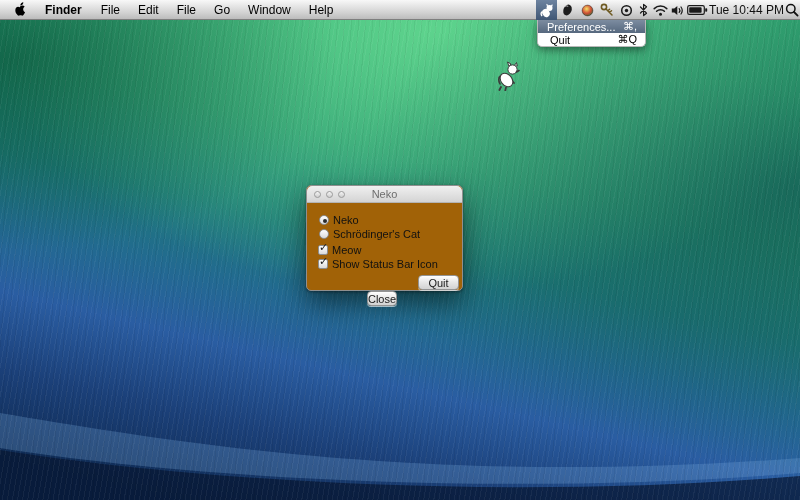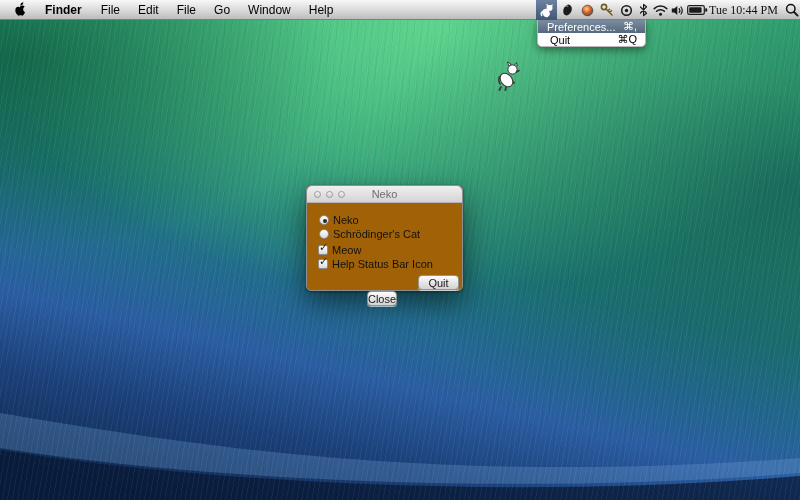--- a/index.html
+++ b/index.html
@@ -20,21 +20,21 @@
     background:linear-gradient(#f8f8f8, #d0d0d0 70%, #bcbcbc);
     border-bottom:1px solid #7e7e7e;
     display:flex; align-items:center; font-size:12px; color:#000; }
   .menubar .apple { padding:0 9px 0 13px; display:flex; align-items:center; }
   .menubar .mitem { padding:18px 9px; line-height:20px; white-space:nowrap; }
   .menubar .mitem.bold { font-weight:bold; padding:10px 10px; }
   .status { position:absolute; left:536px; top:0; height:20px; display:flex; align-items:center; }
   .sicon { height:20px; display:flex; align-items:center; justify-content:center; }
   .sicon svg { display:block; }
   .neko-cell { width:21px; background:linear-gradient(#6d83a0,#3f5674); }
-  .clock { width:72px; text-align:left; font-size:12px; color:#111; white-space:nowrap;font-family:Liberation Serif, serif; }
+  .clock { width:72px; text-align:left; font-size:12px; color:#111; white-space:nowrap; }
 
   
   .dropdown { position:absolute; left:537px; top:20px; width:109px; z-index:29;
     background:#ffffff; border:1px solid #b9b9b9; border-top:none;
     border-radius:0 0 5px 5px; box-shadow:0 3px 8px rgba(0,0,0,0.45); overflow:hidden;
     font-size:11px; }
   .ditem { height:13px; display:flex; align-items:center; padding:0 8px 0 12px; color:#000; }
   .ditem .dlabel { flex:1; }
   .ditem .dkey { text-align:right; }
   .ditem.hl { background:linear-gradient(#7c8ca0,#56687e); color:#fff;padding-left:9px; }
@@ -237,18 +237,18 @@
     <div class="ctl-row" style="top:41px; left:11px">
       <span class="checkbox">
           <span class="mark">✓</span>
         </span>
       <span>Meow</span>
     </div>
     <div class="ctl-row" style="top:55px; left:11px">
       <span class="checkbox">
           <span class="mark">✓</span>
         </span>
-      <span>Help Status Bar Icon</span>
+      <span>Show Status Bar Icon</span>
     </div>
     <div class="btn" style="left:60px; top:88px; width:30px">Close</div>
     <div class="btn" style="left:111px; top:72px; width:41px">Quit</div>
   </div>
 </div>
 
 </body></html>

